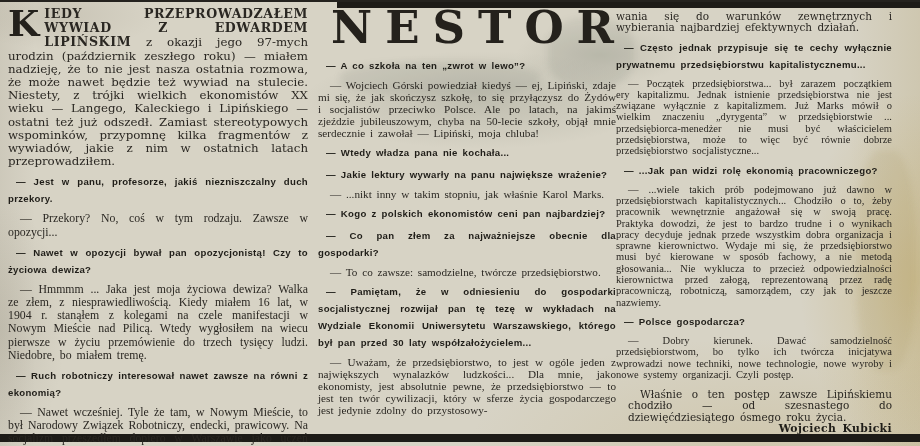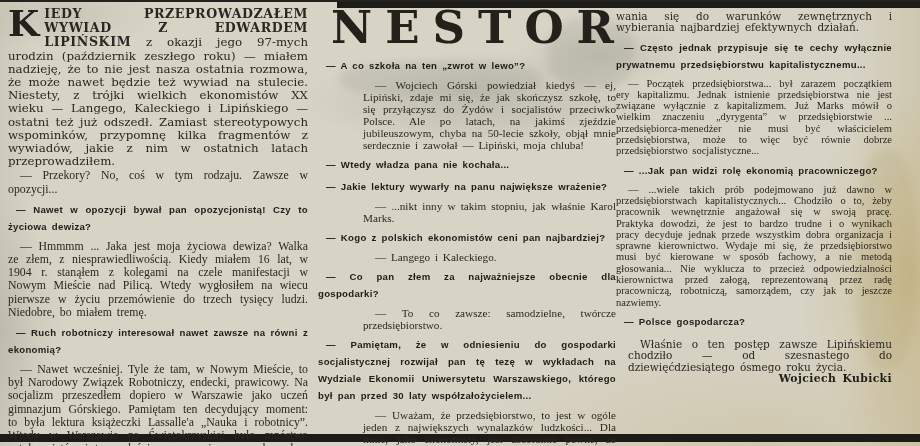--- a/index.html
+++ b/index.html
@@ -30,21 +30,21 @@
     font-weight:bold;font-size:45px;line-height:44px;letter-spacing:13px;
     text-indent:13px; 
     color:#24211c;
   }
   .subtitle{font-weight:bold;font-size:25px;line-height:27px;letter-spacing:2px;color:#26231e;margin-top:2px;}
   
   .blk-q{font-family:"Liberation Sans","DejaVu Sans",sans-serif;font-weight:bold;font-size:9.6px;line-height:17px;margin:5px 0;color:#1f1d18;text-indent:8px;letter-spacing:0.3px;word-spacing:2px;}
   .blk-a,.blk-cont,.blk-lead,.blk-closing{margin:1px 0;word-spacing:2px;}
   .blk-a{text-indent:12px;font-family:Liberation Serif, serif;}
   .col-left .blk-a,.col-left .blk-lead{font-size:11.8px;line-height:13.2px;}
-  .col-middle .blk-a{font-size:11.2px;line-height:12.0px;margin-left:45px;}
+  .col-middle .blk-a{font-size:11.2px;line-height:12.0px;}
   .col-right .blk-a,.col-right .blk-cont,.col-right .blk-closing{font-size:10.5px;line-height:11.3px;}
   .blk-lead{text-indent:0;}
   .dropcap{float:left;font-weight:bold;font-size:36px;line-height:27px;padding:3px 5px 0 0;color:#24211c;}
   .lead-bold{font-weight:bold;font-size:12.6px;letter-spacing:0.6px;}
   .blk-closing{margin-top:9px;text-indent:12px;margin-left:12px;}
   .byline{font-weight:bold;float:right;font-size:10.8px;letter-spacing:0.4px;color:#1f1d18;}
   
   .ghost{position:absolute;background:rgba(90,95,85,0.10);filter:blur(3px);border-radius:40%;}
   .ghost1{left:548px;top:18px;width:86px;height:70px;}
   .ghost2{left:340px;top:62px;width:200px;height:34px;}
@@ -57,51 +57,52 @@
   <div class="top-rule"></div>
   <div class="top-bar"></div>
   <div class="bottom-bar"></div>
   <div class="ghost ghost1"></div>
   <div class="ghost ghost2"></div>
   <div class="ghost ghost3"></div>
 
   <div class="col col-left">
     <div class="col-body">
         <p class="blk-lead"><span class="dropcap">K</span><span class="lead-bold">IEDY PRZEPROWADZAŁEM WYWIAD Z EDWARDEM LIPIŃSKIM</span> z okazji jego 97-mych urodzin (październik zeszłego roku) — miałem nadzieję, że to nie jest nasza ostatnia rozmowa, że może nawet będzie też wywiad na stulecie. Niestety, z trójki wielkich ekonomistów XX wieku — Langego, Kaleckiego i Lipińskiego — ostatni też już odszedł. Zamiast stereotypowych wspominków, przypomnę kilka fragmentów z wywiadów, jakie z nim w ostatnich latach przeprowadziłem.</p>
+        <p class="blk-q">— Jest w panu, profesorze, jakiś niezniszczalny duch przekory.</p>
         <p class="blk-a">— Przekory? No, coś w tym rodzaju. Zawsze w opozycji...</p>
         <p class="blk-q">— Nawet w opozycji bywał pan opozycjonistą! Czy to życiowa dewiza?</p>
         <p class="blk-a">— Hmmmm ... Jaka jest moja życiowa dewiza? Walka ze złem, z niesprawiedliwością. Kiedy miałem 16 lat, w 1904 r. stanąłem z kolegami na czele manifestacji w Nowym Mieście nad Pilicą. Wtedy wygłosiłem na wiecu pierwsze w życiu przemówienie do trzech tysięcy ludzi. Niedobre, bo miałem tremę.</p>
         <p class="blk-q">— Ruch robotniczy interesował nawet zawsze na równi z ekonomią?</p>
         <p class="blk-a">— Nawet wcześniej. Tyle że tam, w Nowym Mieście, to był Narodowy Związek Robotniczy, endecki, prawicowy. Na socjalizm przeszedłem dopiero w Warszawie jako uczeń gimnazjum Górskiego. Pamiętam ten decydujący moment: to była lektura książeczki Lassalle'a „Nauka i robotnicy”. Wtedy w Warszawie na Świętokrzyskiej było mnóstwo antykwariatów i tam właśnie po raz pierwszy zobaczyłem Marksa „Kapitał” t. I...</p>
       </div>
   </div>
 
   <div class="col col-middle">
     <div class="headline">
       <div class="title">NESTOR</div>
     </div>
     <div class="col-body">
         <p class="blk-q">— A co szkoła na ten „zwrot w lewo”?</p>
         <p class="blk-a">— Wojciech Górski powiedział kiedyś — ej, Lipiński, zdaje mi się, że jak skończysz szkołę, to się przyłączysz do Żydów i socjalistów przeciwko Polsce. Ale po latach, na jakimś zjeździe jubileuszowym, chyba na 50-lecie szkoły, objął mnie serdecznie i zawołał — Lipiński, moja chluba!</p>
         <p class="blk-q">— Wtedy władza pana nie kochała...</p>
         <p class="blk-q">— Jakie lektury wywarły na panu największe wrażenie?</p>
         <p class="blk-a">— ...nikt inny w takim stopniu, jak właśnie Karol Marks.</p>
         <p class="blk-q">— Kogo z polskich ekonomistów ceni pan najbardziej?</p>
-        <p class="blk-a">— Langego i Kaleckiego.</p>
         <p class="blk-q">— Co pan złem za najważniejsze obecnie dla gospodarki?</p>
         <p class="blk-a">— To co zawsze: samodzielne, twórcze przedsiębiorstwo.</p>
         <p class="blk-q">— Pamiętam, że w odniesieniu do gospodarki socjalistycznej rozwijał pan tę tezę w wykładach na Wydziale Ekonomii Uniwersytetu Warszawskiego, którego był pan przed 30 laty współzałożycielem...</p>
         <p class="blk-a">— Uważam, że przedsiębiorstwo, to jest w ogóle jeden z największych wynalazków ludzkości... Dla mnie, jako ekonomisty, jest absolutnie pewne, że przedsiębiorstwo — to jest ten twór cywilizacji, który w sferze życia gospodarczego jest jedynie zdolny do przystosowy-</p>
       </div>
   </div>
 
   <div class="col col-right">
     <div class="col-body">
         <p class="blk-cont">wania się do warunków zewnętrznych i wybierania najbardziej efektywnych działań.</p>
         <p class="blk-q">— Często jednak przypisuje się te cechy wyłącznie prywatnemu przedsiębiorstwu kapitalistycznemu...</p>
         <p class="blk-a">— Początek przedsiębiorstwa... był zarazem początkiem ery kapitalizmu. Jednak istnienie przedsiębiorstwa nie jest związane wyłącznie z kapitalizmem. Już Marks mówił o wielkim znaczeniu „dyrygenta” w przedsiębiorstwie ... przedsiębiorca-menedżer nie musi być właścicielem przedsiębiorstwa, może to więc być równie dobrze przedsiębiorstwo socjalistyczne...</p>
         <p class="blk-q">— ...Jak pan widzi rolę ekonomią pracowniczego?</p>
         <p class="blk-a">— ...wiele takich prób podejmowano już dawno w przedsiębiorstwach kapitalistycznych... Chodziło o to, żeby pracownik wewnętrznie angażował się w swoją pracę. Praktyka dowodzi, że jest to bardzo trudne i o wynikach pracy decyduje jednak przede wszystkim dobra organizacja i sprawne kierownictwo. Wydaje mi się, że przedsiębiorstwo musi być kierowane w sposób fachowy, a nie metodą głosowania... Nie wyklucza to przecież odpowiedzialności kierownictwa przed załogą, reprezentowaną przez radę pracowniczą, robotniczą, samorządem, czy jak to jeszcze nazwiemy.</p>
         <p class="blk-q">— Polsce gospodarcza?</p>
+        <p class="blk-a">— Dobry kierunek. Dawać samodzielność przedsiębiorstwom, bo tylko ich twórcza inicjatywa wprowadzi nowe techniki, nowe technologie, nowe wyroby i nowe systemy organizacji. Czyli postęp.</p>
         <p class="blk-closing">Właśnie o ten postęp zawsze Lipińskiemu chodziło — od szesnastego do dziewięćdziesiątego ósmego roku życia. <span class="byline">Wojciech Kubicki</span></p>
       </div>
   </div>
 </div>
 
 </body></html>

